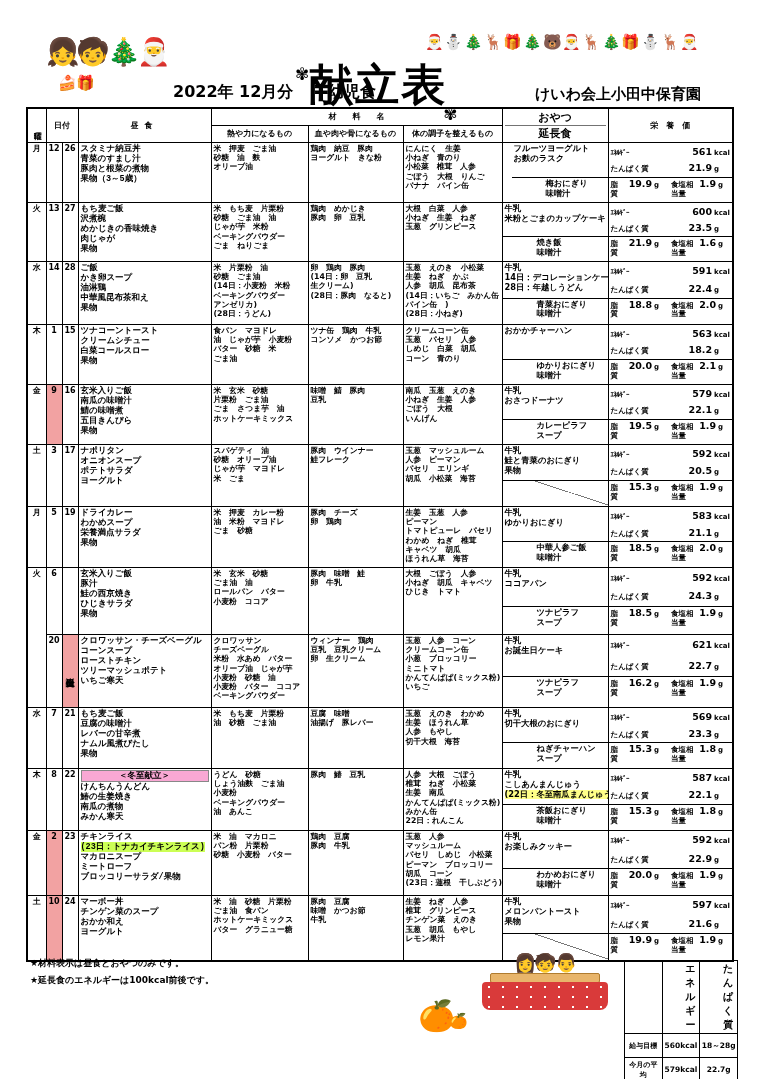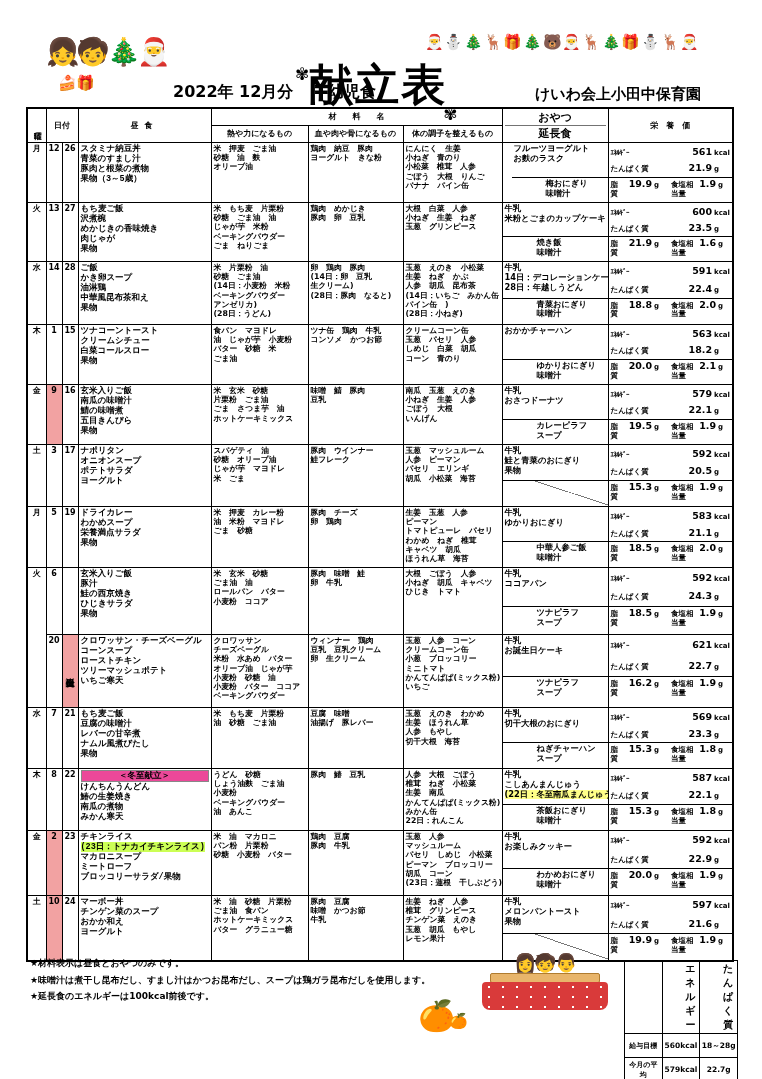--- a/index.html
+++ b/index.html
@@ -37,21 +37,21 @@
   .pink{background:#F2A2A2;}
   .special-cell{background:#F2A2A2;padding:0;vertical-align:middle;text-align:center;}
   .special-cell .vert{writing-mode:vertical-rl;text-orientation:upright;font-size:9px;font-weight:bold;
       margin:0 auto;display:flex;align-items:center;justify-content:center;}
   .lunch-cell .line{font-size:8.5px;font-family:Liberation Mono, monospace;}
   .ing-cell .line{font-size:7.8px;}
   .line{white-space:nowrap;}
   .hl-yellow{background:#FFFF88;display:inline-block;}
   .hl-green{background:#CCFF55;display:inline-block;}
   .hl-small{font-size:6.5px;}
-  .hl-header{background:#ec4899;border:1px solid #888;display:block;text-align:center;font-size:9px;}
+  .hl-header{background:#f9a8d4;border:1px solid #888;display:block;text-align:center;font-size:9px;}
   .snack-cell,.nut-cell{padding:0 !important;}
   .vwrap{display:block;}
   .snack-top{height:60%;border-bottom:1px solid #000;padding:1px 2px;box-sizing:border-box;overflow:hidden;}
   .snack-top .line,.snack-bot .line{font-size:8.3px;}
   .snack-bot{height:40%;padding:1px 2px;box-sizing:border-box;overflow:hidden;margin-left:32px;}
   .snack-bot.diag{background:linear-gradient(to top right,transparent 49%,#777 49%,#777 51%,transparent 51%);}
   .nut-top{height:60%;border-bottom:1px solid #000;box-sizing:border-box;display:flex;flex-direction:column;justify-content:space-around;}
   .nut-bot{height:40%;box-sizing:border-box;display:flex;flex-direction:row;justify-content:space-around;}
   .nline{display:flex;align-items:baseline;padding:0 2px;}
   .nlabel{font-size:7.5px;}
@@ -1001,21 +1001,20 @@
               </div>
             </div>
           </div>
         </td>
       </tr>
     </tbody>
 </table>
 
 <div class="abs notes" id="notes">
     <div class="note">★材料表示は昼食とおやつのみです。</div>
-    <div class="note">★味噌汁は煮干し昆布だし、すまし汁はかつお昆布だし、スープは鶏ガラ昆布だしを使用します。</div>
     <div class="note">★延長食のエネルギーは100kcal前後です。</div>
   </div>
 
 <div class="abs orange-art">
   <span>🍊</span><span class="small">🍊</span>
 </div>
 <div class="abs kotatsu-scene">
   <div class="people">👩🧒👨</div>
   <div class="k-top"></div>
   <div class="k-blanket"></div>

